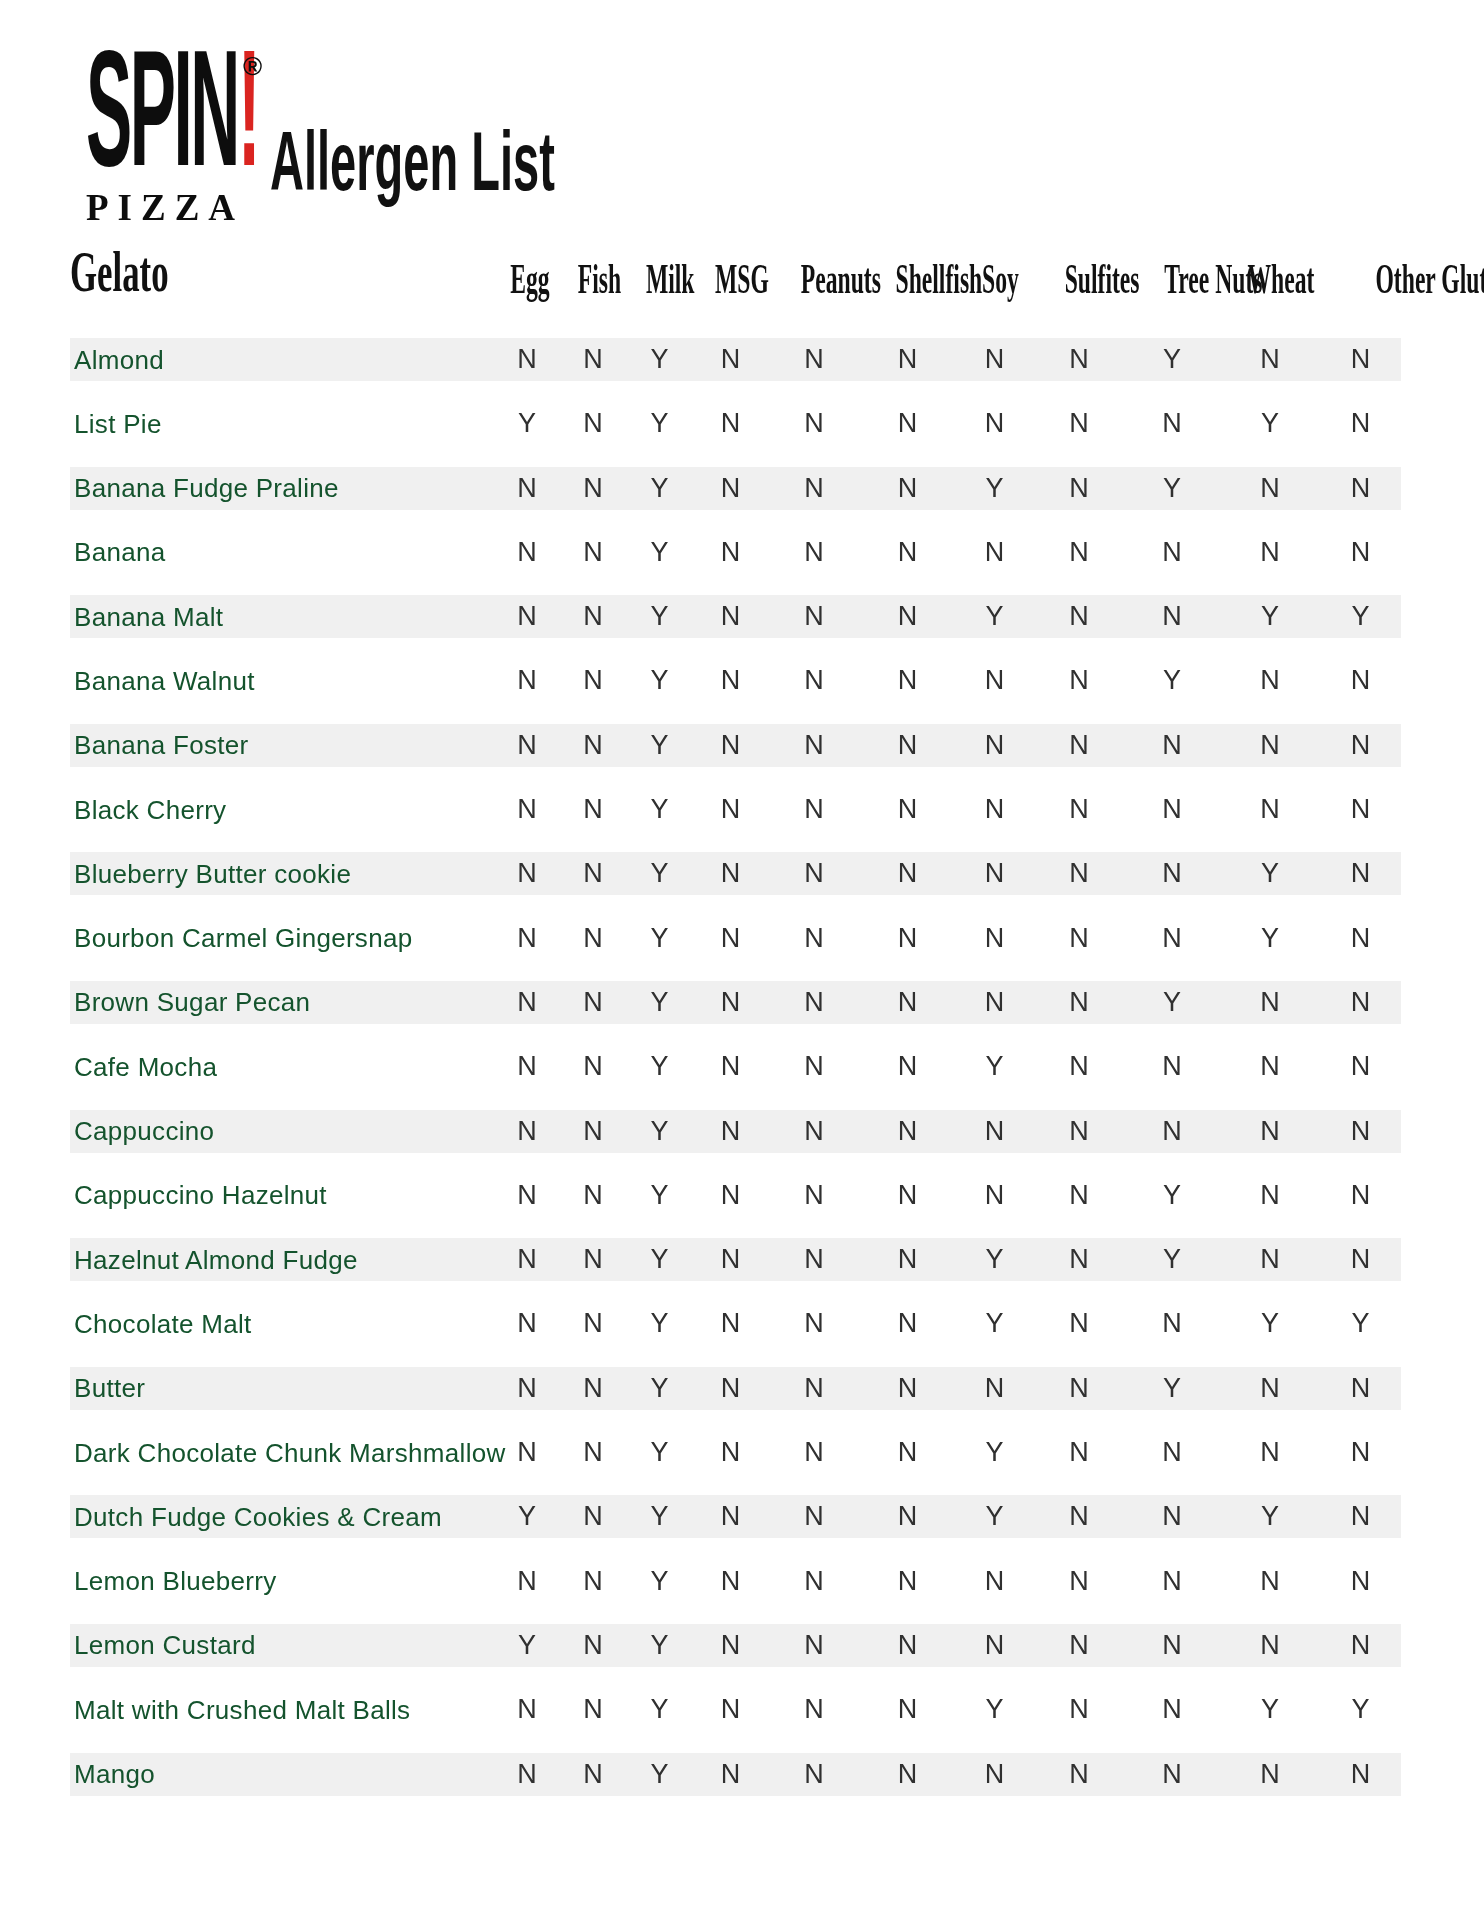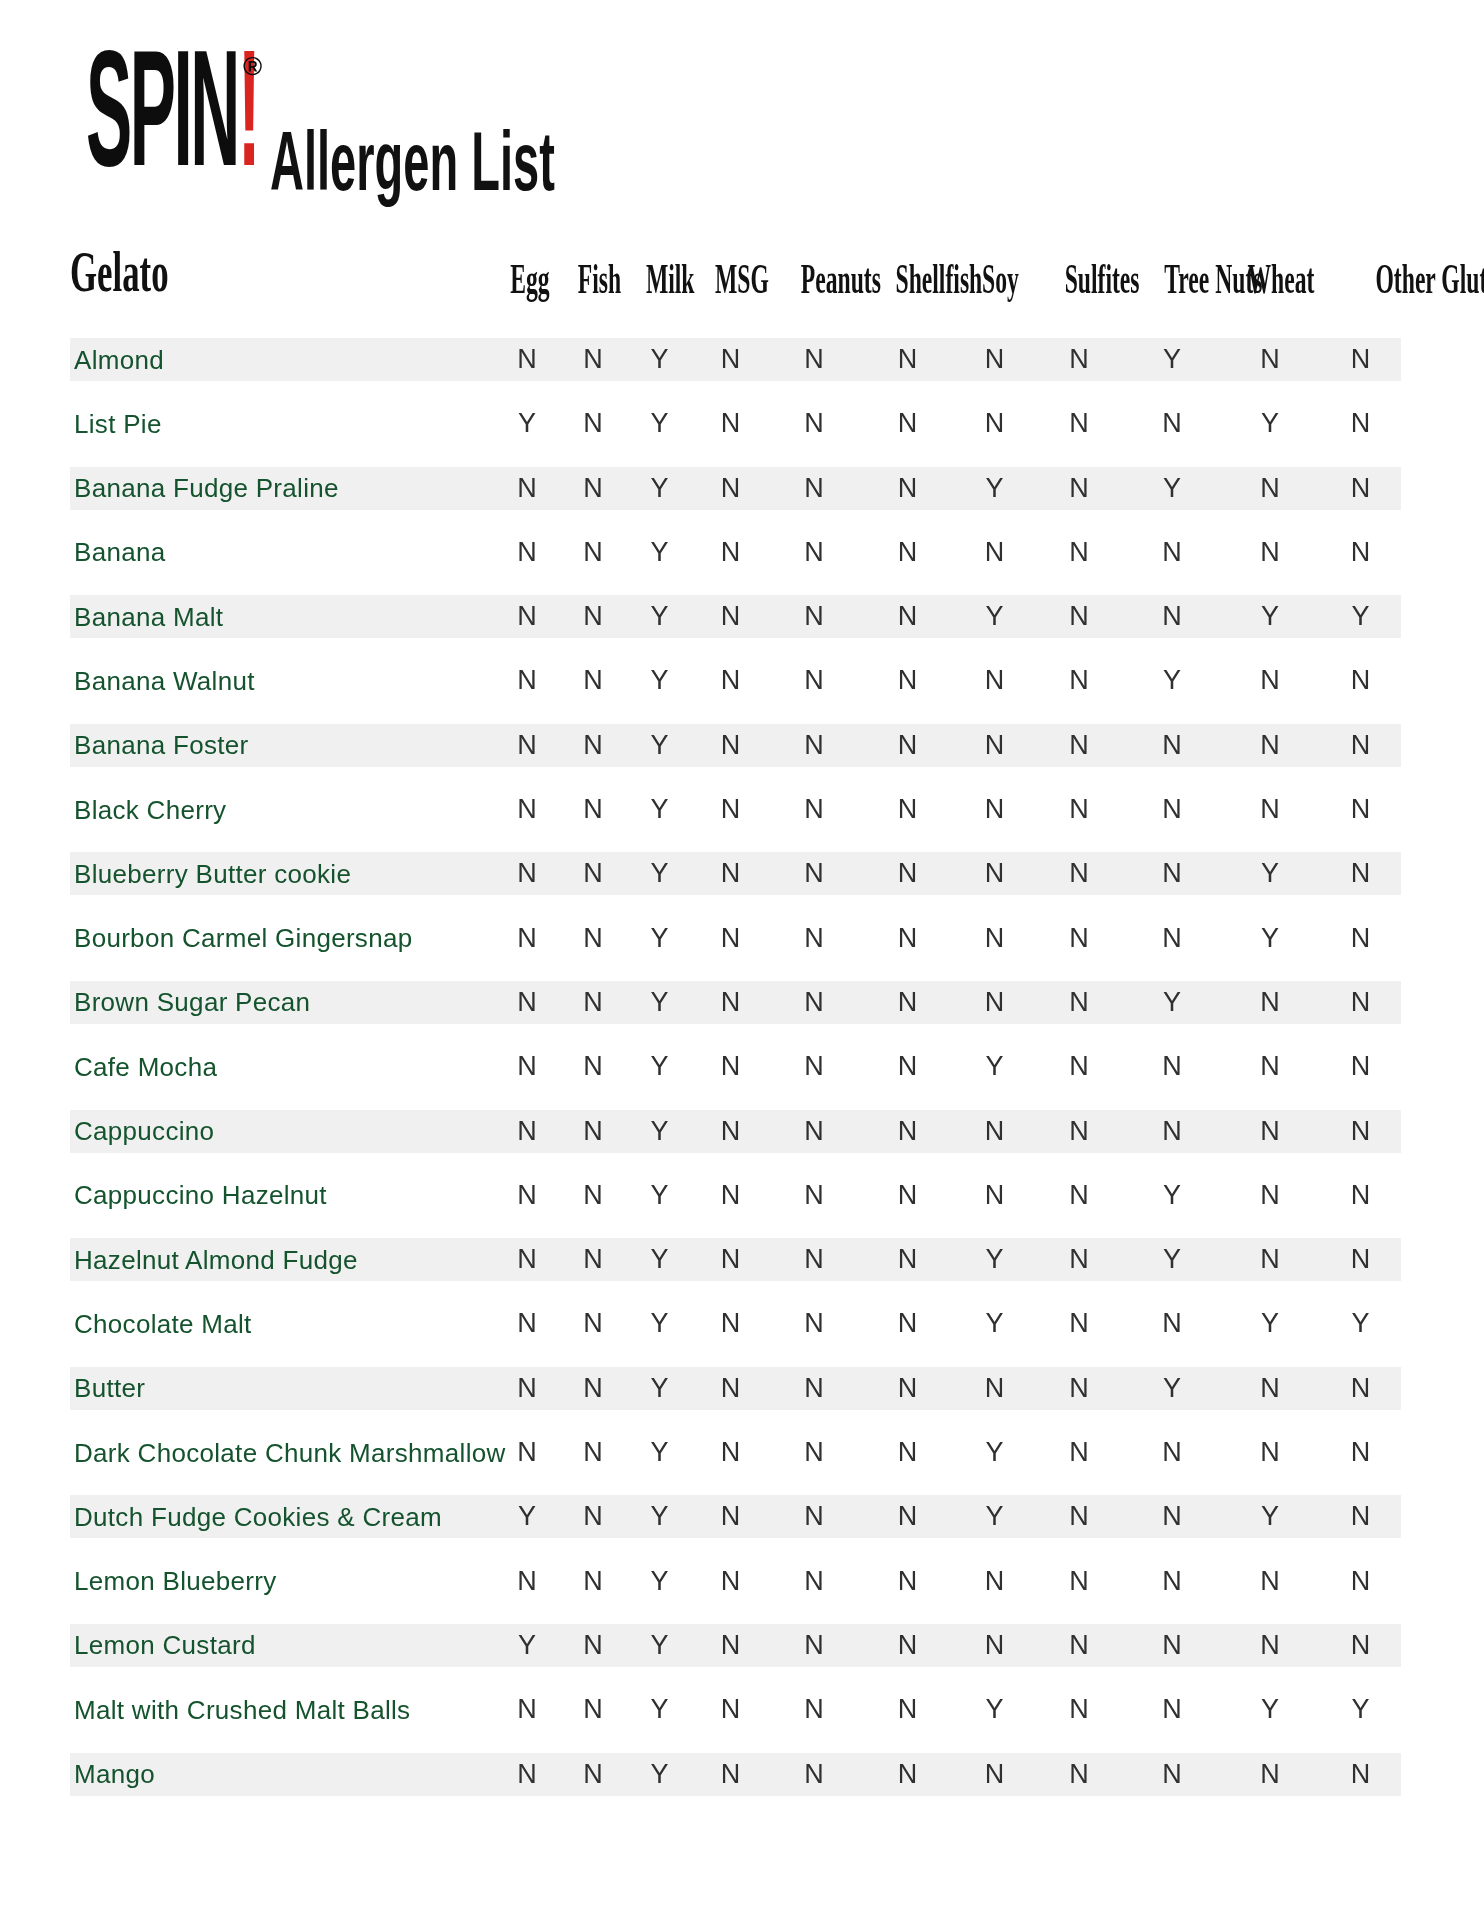--- a/index.html
+++ b/index.html
@@ -80,20 +80,21 @@
 </head>
 <body>
 
 <div class="page">
 
   <div class="logo">
     <div>
       <span class="spin-outer"><span>SPIN</span><span class="bang" style="color: rgb(218, 36, 32);">!</span></span>
       <span class="reg">®</span>
     </div>
+    <div class="pizza">PIZZA</div>
   </div>
 
   <h1 class="title">
     <span class="cond">Allergen List</span>
   </h1>
 
   <div class="table">
     <div class="grid-row thead" id="head-row">
       <div class="section-title">
         <span class="cond">Gelato</span>

